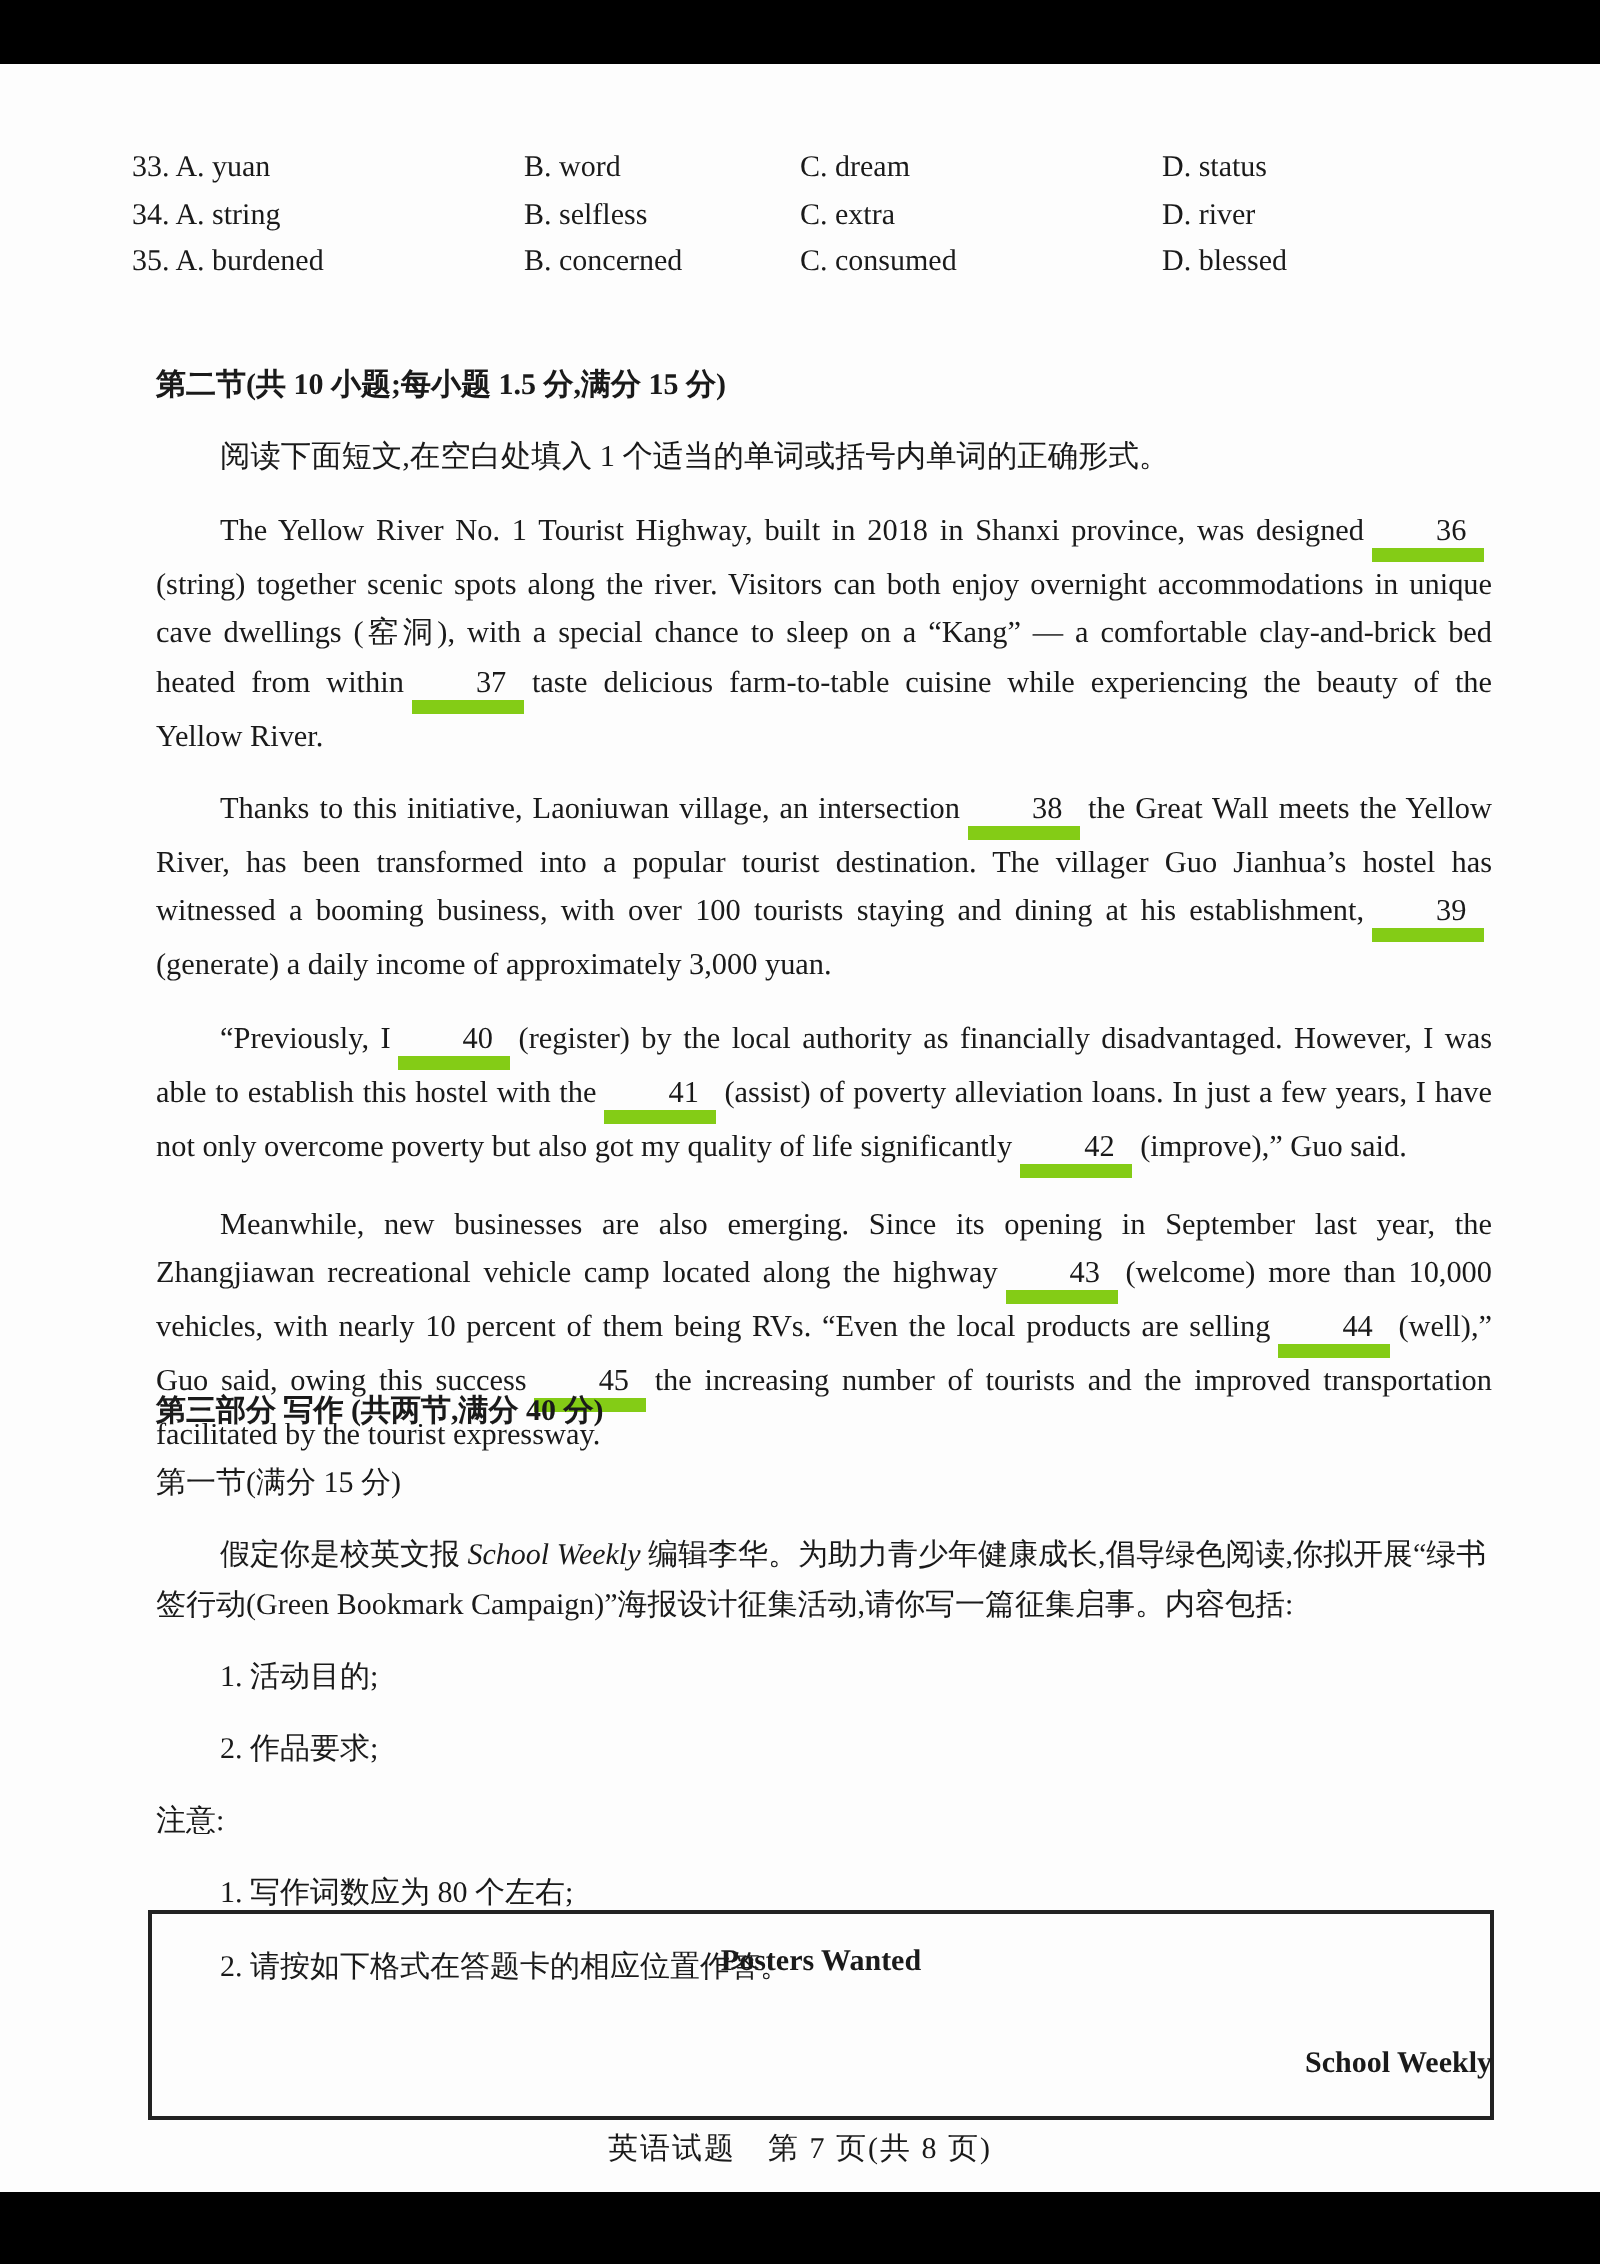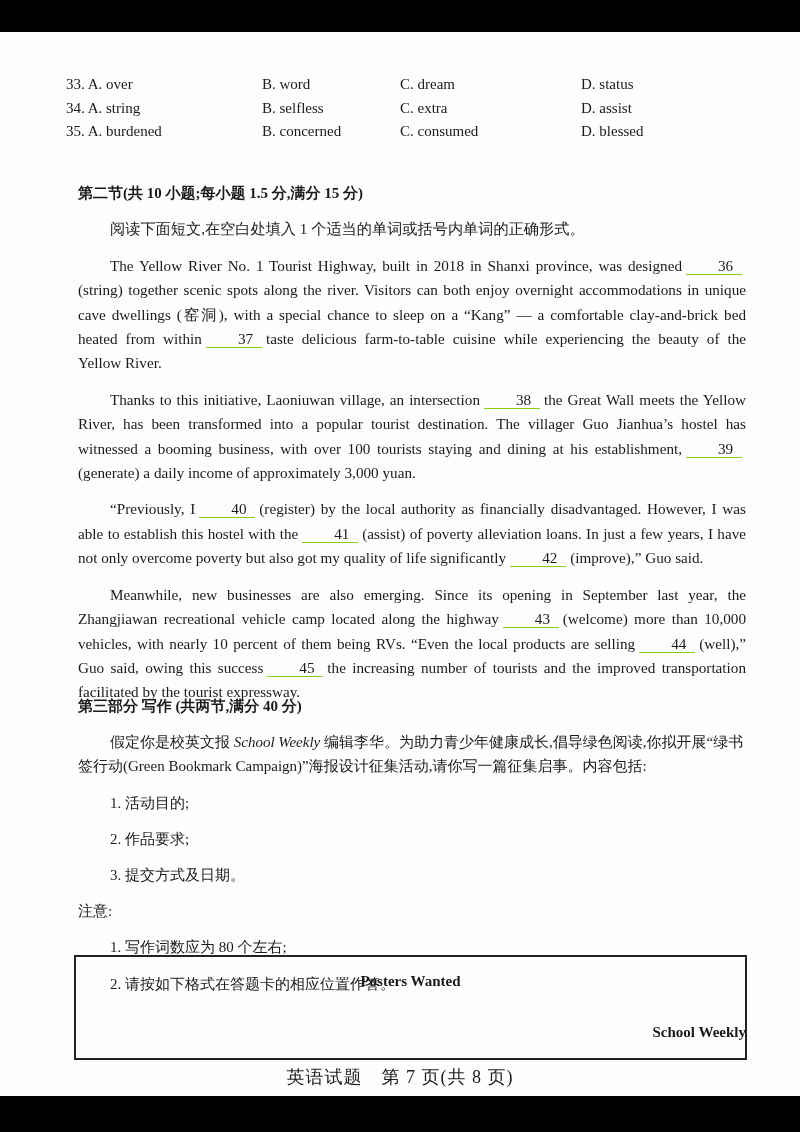--- a/index.html
+++ b/index.html
@@ -11,47 +11,47 @@
   .opts { position:absolute; left:0; top:44px; width:692px; font-size:15px; }
   .opt-row { position:relative; height:23.5px; }
   .opt-row span { position:absolute; white-space:nowrap; }
   .c0 { left:0; } .c1 { left:196px; } .c2 { left:334px; } .c3 { left:515px; }
   .txt { position:absolute; left:0; width:692px; font-size:15.2px; line-height:24.4px; }
   .h { font-weight:bold; font-size:15px; }
   .sec2 { top:137px; }
   p { margin:12px; }
   .ind { text-indent:32px; }
   .just { text-align:justify; text-align-last:left; }
-  .blank { display:inline-block; min-width:56px; border-bottom:1px solid #84cc16; text-align:right; line-height:17px; margin:0 4px; }
+  .blank { display:inline-block; min-width:56px; border-bottom:7px solid #84cc16; text-align:right; line-height:17px; margin:0 4px; }
   .sec3 { top:650px; font-size:15px; line-height:24.2px; }
   .li { padding-left:32px; }
   em { font-style:italic; }
   .box { position:absolute; left:74px; top:955px; width:669px; height:101px; border:2px solid #222; }
   .box-title { position:absolute; top:16px; left:0; width:100%; text-align:center; font-weight:bold; font-size:15px; }
   .box-sign { position:absolute; right:-1px; top:67px; font-weight:bold; font-size:15px; }
-  .footer { position:absolute; left:0; top:1065px; width:800px; text-align:center; font-size:18px; letter-spacing:1px; }
+  .footer { position:absolute; left:0; top:1065px; width:800px; text-align:center; font-size:15px; letter-spacing:1px; }
 </style>
 </head>
 <body>
 
 <div class="bar-top"></div>
 
 <div class="page">
   <div class="opts">
     <div class="opt-row">
-      <span class="c0"><span style="position:static">33.</span> <span style="position:static">A. over</span></span>
+      <span class="c0"><span style="position:static">33.</span> <span style="position:static">A. yuan</span></span>
       <span class="c1">B. word</span>
       <span class="c2">C. dream</span>
       <span class="c3">D. status</span>
     </div>
     <div class="opt-row">
       <span class="c0"><span style="position:static">34.</span> <span style="position:static">A. string</span></span>
       <span class="c1">B. selfless</span>
       <span class="c2">C. extra</span>
-      <span class="c3">D. assist</span>
+      <span class="c3">D. river</span>
     </div>
     <div class="opt-row">
       <span class="c0"><span style="position:static">35.</span> <span style="position:static">A. burdened</span></span>
       <span class="c1">B. concerned</span>
       <span class="c2">C. consumed</span>
       <span class="c3">D. blessed</span>
     </div>
   </div>
 
   <div class="txt sec2">
@@ -66,24 +66,24 @@
     <p class="ind just">
       <span>“Previously, I</span><span class="blank">40</span><span>(register) by the local authority as financially disadvantaged. However, I was able to establish this hostel with the</span><span class="blank">41</span><span>(assist) of poverty alleviation loans. In just a few years, I have not only overcome poverty but also got my quality of life significantly</span><span class="blank">42</span><span>(improve),” Guo said.</span>
     </p>
     <p class="ind just">
       <span>Meanwhile, new businesses are also emerging. Since its opening in September last year, the Zhangjiawan recreational vehicle camp located along the highway</span><span class="blank">43</span><span>(welcome) more than 10,000 vehicles, with nearly 10 percent of them being RVs. “Even the local products are selling</span><span class="blank">44</span><span>(well),” Guo said, owing this success</span><span class="blank">45</span><span>the increasing number of tourists and the improved transportation facilitated by the tourist expressway.</span>
     </p>
   </div>
 
   <div class="txt sec3">
     <p class="h">第三部分 写作 (共两节,满分 40 分)</p>
+    <p>第一节(满分 15 分)</p>
     <p class="ind"><span>假定你是校英文报 </span><em>School Weekly</em><span> 编辑李华。为助力青少年健康成长,倡导绿色阅读,你拟开展“绿书签行动(Green Bookmark Campaign)”海报设计征集活动,请你写一篇征集启事。内容包括:</span></p>
     <p class="li">1. 活动目的;</p>
     <p class="li">2. 作品要求;</p>
-    <p class="li">3. 提交方式及日期。</p>
     <p>注意:</p>
     <p class="li">1. 写作词数应为 80 个左右;</p>
     <p class="li">2. 请按如下格式在答题卡的相应位置作答。</p>
   </div>
 </div>
 
 <div class="box">
   <div class="box-title">Posters Wanted</div>
   <div class="box-sign">School Weekly</div>
 </div>

